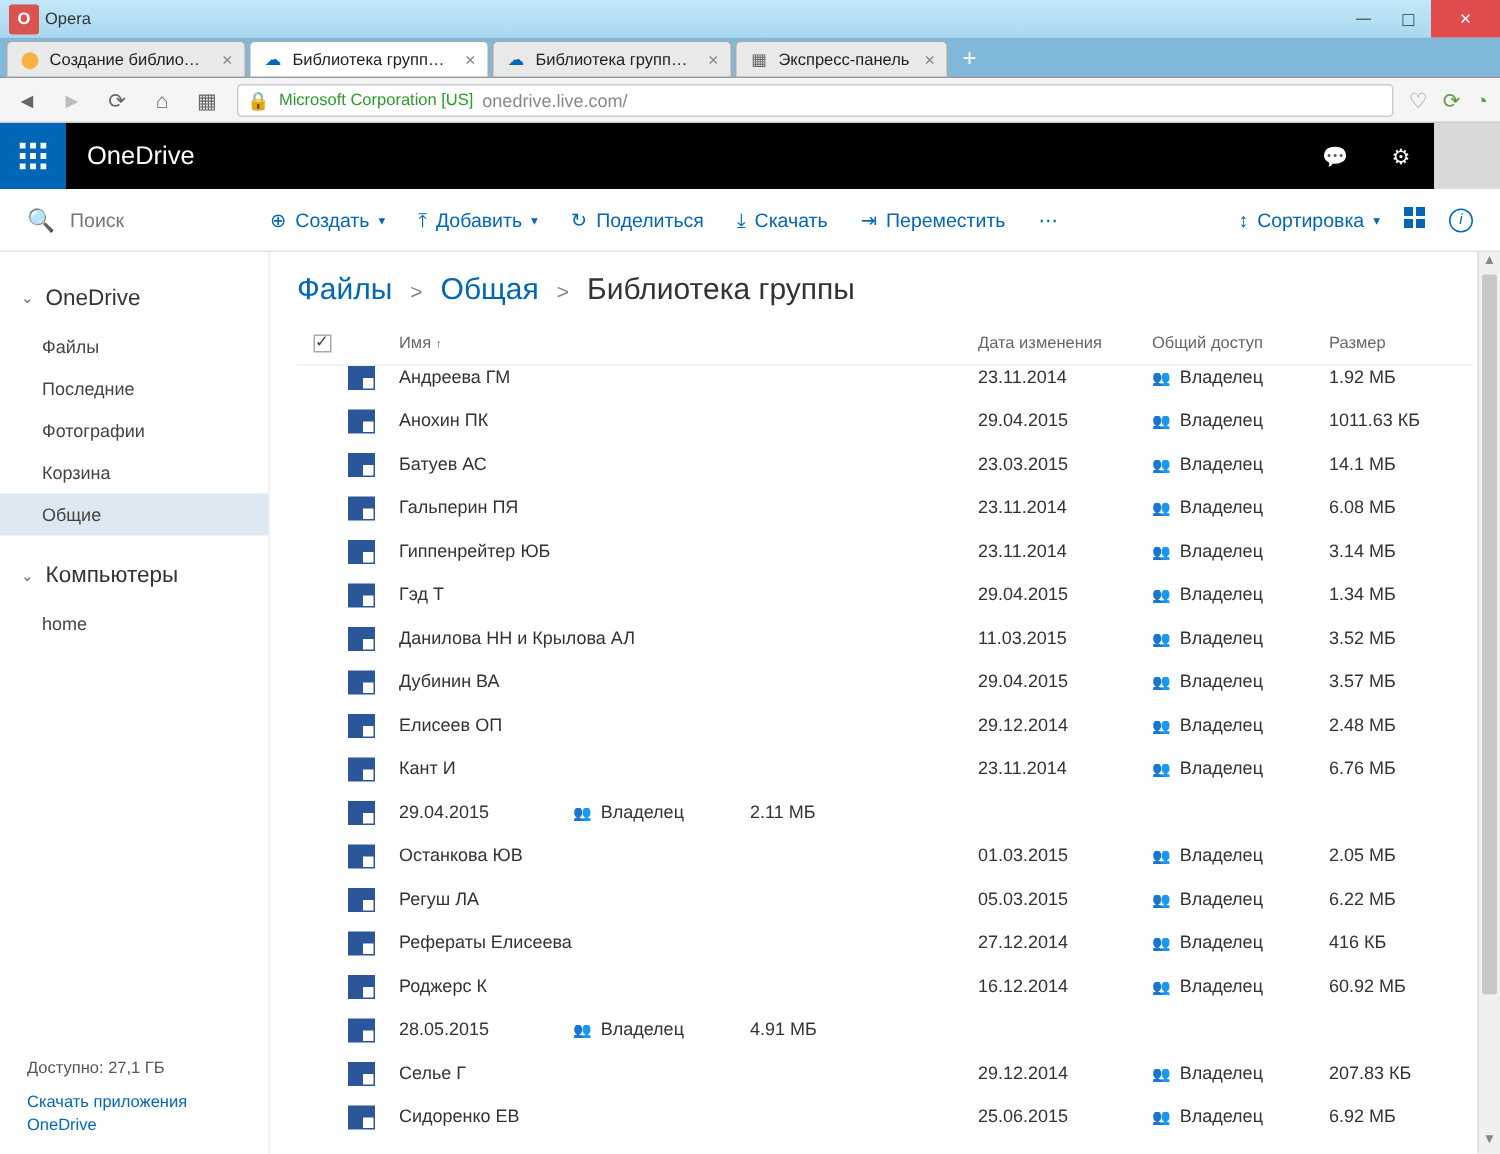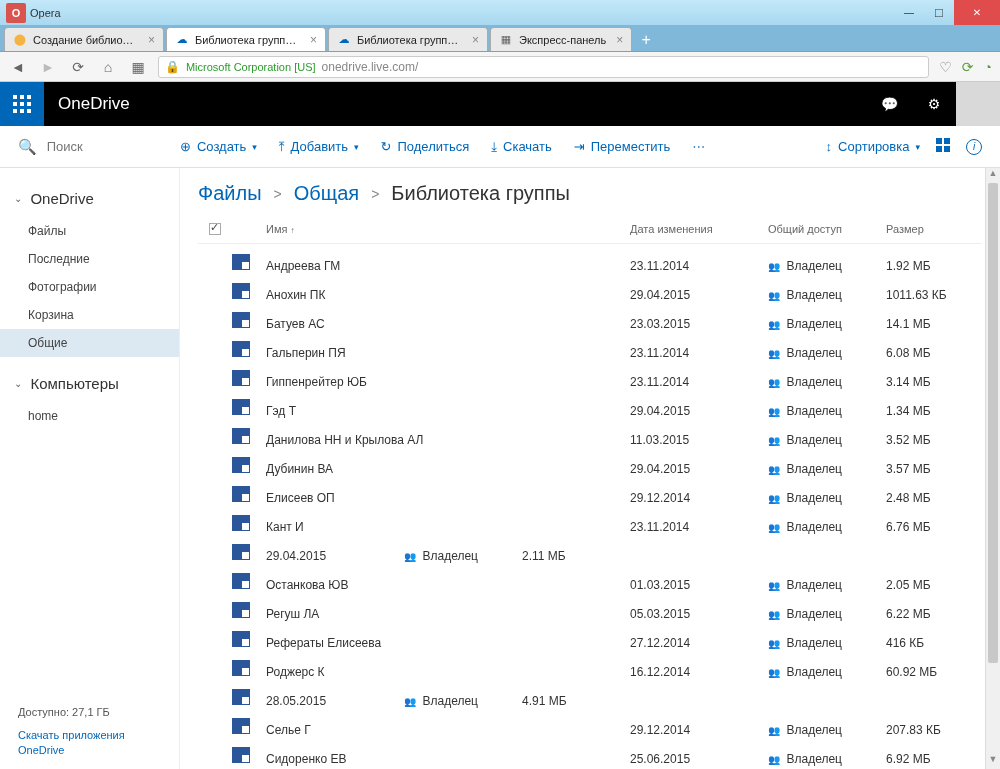--- a/index.html
+++ b/index.html
@@ -65,26 +65,26 @@
 .content { flex: 1; padding: 14px 18px 0 18px; overflow: hidden; }
 .bc { display: flex; align-items: center; gap: 12px; font-size: 20px; color: #0067b8; margin-bottom: 18px;}
 .bc .sep { color: #888; font-size: 14px;}
 .bc .curr { color: #333; }
 
 .tbl-head { display: flex; align-items: center; font-size: 11px; color: #666; border-bottom: 1px solid #eee; padding-bottom: 8px; }
 .col-chk { width: 34px; display: flex; justify-content: center;}
 .col-ico { width: 34px; }
 .col-name { flex: 1; }
 .col-date { width: 116px; }
-.col-share { width: 118px; margin-left: 22px; }
+.col-share { width: 118px; }
 .col-size { width: 96px; }
 .sortcaret { font-size: 8px; margin-left: 3px;}
 
 .rows { overflow-y: auto; height: 530px; }
-.row { display: flex; align-items: flex-end; height: 29px; font-size: 12px; color: #333; }
+.row { display: flex; align-items: flex-start; height: 29px; font-size: 12px; color: #333; }
 .file-ico { width: 18px; height: 16px; background: #2b579a; position: relative; display: inline-block; }
 .file-ico::after { content: ""; position: absolute; right: 1px; bottom: 1px; width: 7px; height: 7px; background: #fff; }
 .share-ico { font-size: 10px; margin-right: 6px; color: #555; }
 
 .chk { width: 12px; height: 12px; border: 1px solid #aaa; display: inline-block; position: relative;}
 .chk::after { content: "✓"; position: absolute; top: -3px; left: 0; font-size: 11px; color: #444;}
 
 
 .scrollbar { position: absolute; right: 0; top: 168px; bottom: 0; width: 15px; background: #f0f0f0; border-left: 1px solid #ddd;}
 .scrollbar .thumb { position: absolute; left: 2px; right: 2px; top: 0; height: 480px; background: #c8c8c8; border-radius: 2px;}

